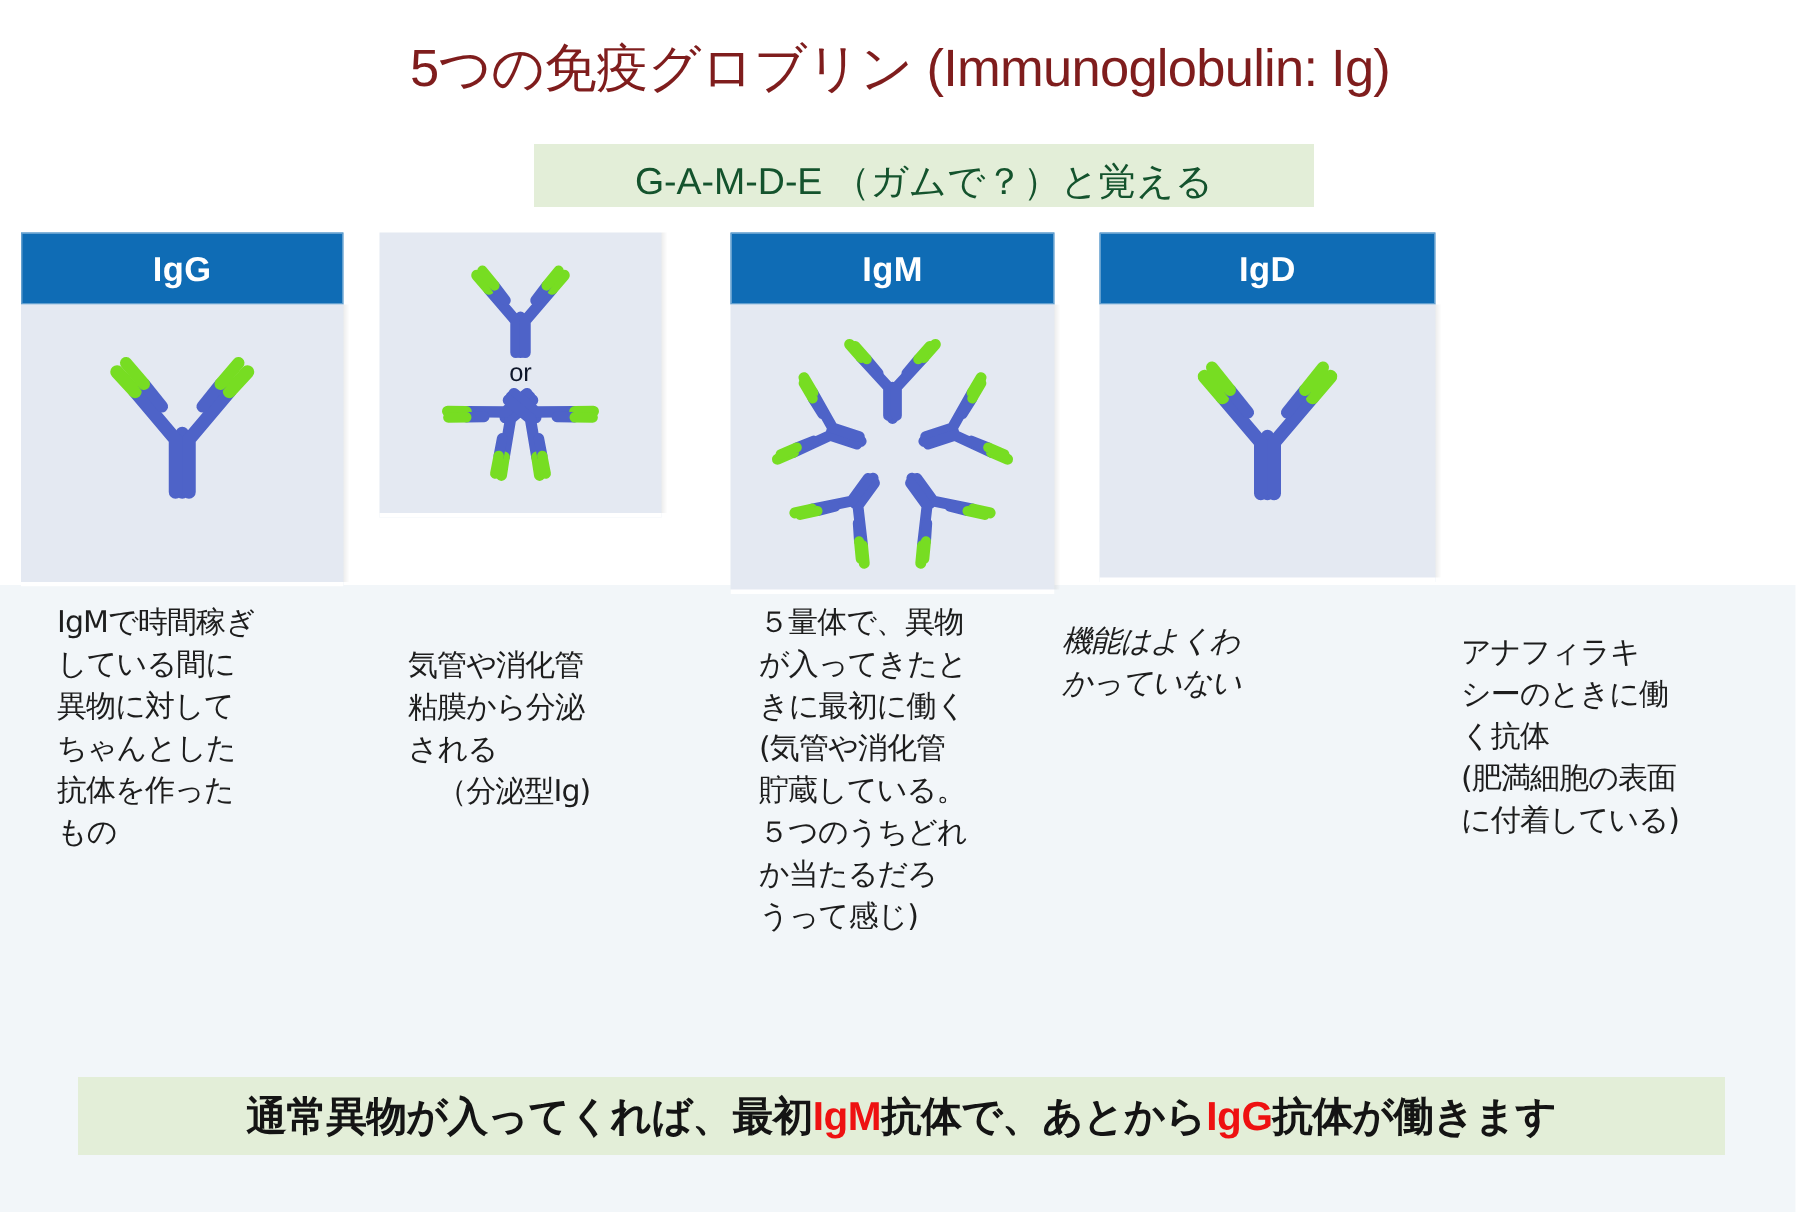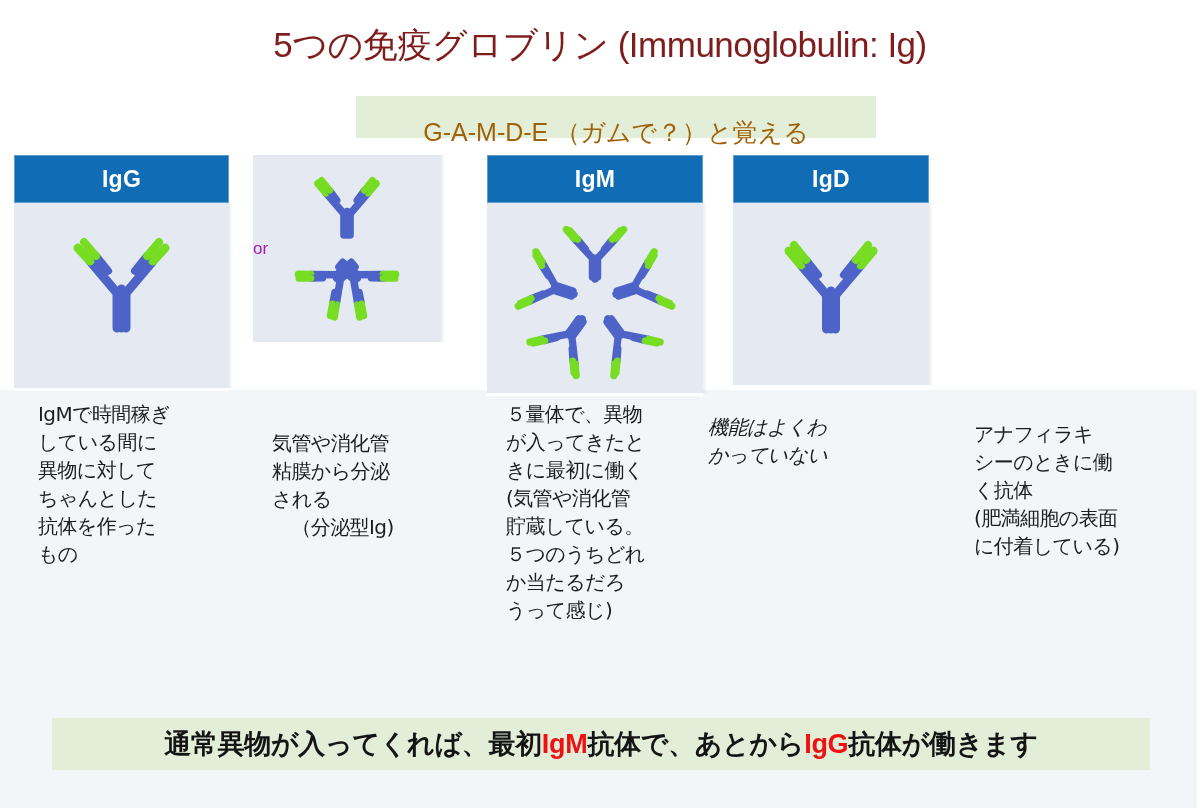--- a/index.html
+++ b/index.html
@@ -60,27 +60,27 @@
     position: absolute;
     left: 356px;
     top: 96px;
     width: 520px;
     height: 42px;
     background: #e3eed8;
   }
   .subtitle-text {
     position: absolute;
     left: 0;
-    top: 15px;
+    top: 4px;
     width: 520px;
     height: 42px;
     line-height: 42px;
     text-align: center;
     font-size: 25px;
-    color: #a16207;
+    color: #14532d;
     white-space: nowrap;
   }
 
   
   .cards {
     position: absolute;
     left: 0;
     top: 155px;
     width: 1200px;
     height: 240px;
@@ -117,23 +117,23 @@
   .svg-holder {
     position: absolute;
     left: 0;
     top: 0;
     width: 100%;
     height: 100%;
   }
   .or-label {
     position: absolute;
     width: 100%;
-    text-align: left;
+    text-align: center;
     font-size: 17px;
-    color: #a21caf;
+    color: #0f172a;
     font-family: "Liberation Sans", sans-serif;
   }
 
   
   .desc {
     position: absolute;
     font-size: 20px;
     line-height: 28px;
     color: #1d1d1d;
     white-space: pre-line;
@@ -318,21 +318,21 @@
                 <path d="M18 -58 L33 -76" stroke="#4e63c8" stroke-width="13"></path>
                 <path d="M33 -76 L48 -93" stroke="#77dd22" stroke-width="13"></path>
               </g>
             </g>
           </g>
         </g>
       </svg>
     </div>
   </div>
 
-  <div class="card" style="left:733px; width:196px;">
+  <div class="card" style="left:733px; width:224px;">
     <div class="card-header">IgD</div>
     <div class="card-body" style="height:182px;">
       <div class="card-shadowline"></div>
       <svg class="svg-holder" viewBox="0 0 192 182">
         <g stroke-linecap="round" fill="none">
           <path d="M96 126 L96 88" stroke="#4e63c8" stroke-width="9"></path>
           <path d="M91.5 126 L91.5 92 L66 62" stroke="#4e63c8" stroke-width="9"></path>
           <path d="M100.5 126 L100.5 92 L126 62" stroke="#4e63c8" stroke-width="9"></path>
           <path d="M66 62 L54 48" stroke="#77dd22" stroke-width="9"></path>
           <path d="M126 62 L138 48" stroke="#77dd22" stroke-width="9"></path>

